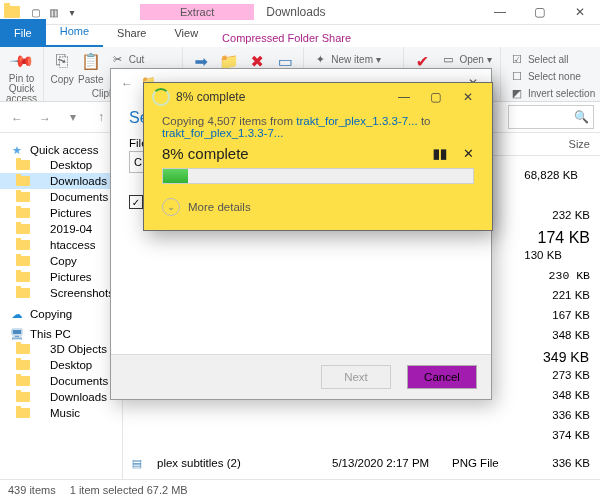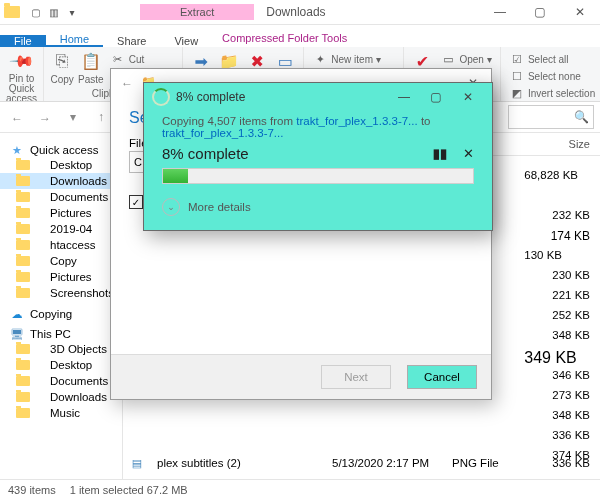--- a/index.html
+++ b/index.html
@@ -7,21 +7,21 @@
 .title-bar .icon-group{display:flex;align-items:center;gap:4px;padding-left:4px}
 .folder-ico{width:16px;height:12px;background:#ffd766;border-radius:1px;position:relative}
 .folder-ico::before{content:"";position:absolute;top:-3px;left:0;width:6px;height:3px;background:#ffd766;border-radius:1px 1px 0 0}
 .qat{display:flex;gap:2px;margin-left:4px}
 .qat span{width:16px;height:16px;display:flex;align-items:center;justify-content:center;font-size:10px;color:#555}
 .context-tab{margin-left:60px;background:#ffb6e0;color:#555;padding:2px 40px;font-size:11px}
 .title-text{margin-left:12px;color:#555;font-size:12px}
 .win-controls{margin-left:auto;display:flex}
 .win-controls div{width:40px;height:24px;display:flex;align-items:center;justify-content:center;color:#555}
 .tabs{height:22px;display:flex;align-items:end;background:#fff}
-.tabs .tab{padding:0 14px;font-size:11px;color:#444;cursor:pointer}
+.tabs .tab{padding:8px 14px;font-size:11px;color:#444;cursor:pointer}
 .tabs .tab.file{background:#1979ca;color:#fff}
 .tabs .tab.active{border-bottom:2px solid #1979ca;color:#1979ca}
 .tabs .ctx{color:#aa2288;padding:3px 10px;font-size:11px}
 .ribbon{height:54px;background:#f5f6f7;border-bottom:1px solid #dcdcdc;display:flex;overflow:hidden;position:relative}
 .rgroup{display:flex;flex-direction:column;align-items:center;padding:2px 6px;border-right:1px solid #e5e5e5;font-size:10px;color:#666}
 .rgroup .big{display:flex;flex-direction:column;align-items:center;gap:1px}
 .ribbon-icon{width:24px;height:24px;display:flex;align-items:center;justify-content:center;font-size:16px}
 .ribbon-icon.sm{width:16px;height:16px;font-size:11px}
 .smallstack{display:flex;flex-direction:column;gap:1px;font-size:10px;padding:2px}
 .smallrow{display:flex;align-items:center;gap:3px;white-space:nowrap}
@@ -46,24 +46,24 @@
 .col-size{width:68px;text-align:right;padding-right:10px}
 .row{display:flex;align-items:center;height:20px;font-size:11.5px;padding-left:6px}
 .row .ico{width:16px;text-align:center;margin-right:4px;font-size:11px;color:#4b8bbf}
 .overlay-dialog{position:absolute;left:110px;top:68px;width:380px;background:#fff;border:1px solid #9a9a9a;box-shadow:4px 6px 18px rgba(0,0,0,0.25);z-index:10;display:flex;flex-direction:column}
 .dlg-body{padding:14px 18px 8px 18px;flex:1;font-size:12px}
 .dlg-sel{color:#1979ca;font-size:16px;margin-bottom:10px}
 .dlg-label{font-size:11.5px;margin-bottom:2px}
 .dlg-input{width:100%;height:22px;border:1px solid #bdbdbd;margin-bottom:10px;box-sizing:border-box;padding:0 4px;font-size:11px}
 .dlg-check{display:flex;align-items:center;gap:6px;font-size:11.5px;margin-top:12px}
 .dlg-footer{background:#f0f0f0;border-top:1px solid #dcdcdc;display:flex;justify-content:flex-end;gap:16px;padding:10px 14px}
-.btn{min-width:68px;height:22px;border:1px solid #adadad;background:#5eead4;font-size:11.5px;display:flex;align-items:center;justify-content:center;cursor:pointer}
+.btn{min-width:68px;height:22px;border:1px solid #adadad;background:#a21caf;font-size:11.5px;display:flex;align-items:center;justify-content:center;cursor:pointer}
 .btn.disabled{color:#9b9b9b;border-color:#cfcfcf;background:#efefef}
 .dlg-close{position:absolute;top:4px;right:6px;width:24px;height:20px;display:flex;align-items:center;justify-content:center;color:#555;cursor:pointer}
-.progress-dialog{position:absolute;left:143px;top:82px;width:348px;background:#5eead4;border:1px solid #6a6a6a;box-shadow:4px 6px 20px rgba(0,0,0,0.35);z-index:20}
+.progress-dialog{position:absolute;left:143px;top:82px;width:348px;background:#fde047;border:1px solid #6a6a6a;box-shadow:4px 6px 20px rgba(0,0,0,0.35);z-index:20}
 .pd-title{height:28px;display:flex;align-items:center;padding:0 8px;font-size:12px;color:#333}
 .pd-title .spinner{width:14px;height:14px;border:2px solid #cfe6c4;border-top-color:#39a539;border-radius:50%;margin-right:6px}
 .pd-wcontrols{margin-left:auto;display:flex;gap:0}
 .pd-wcontrols div{width:32px;height:24px;display:flex;align-items:center;justify-content:center;color:#444;cursor:pointer}
 .pd-body{padding:4px 18px 14px 18px;font-size:11.5px}
 .pd-desc{color:#555;margin-bottom:6px}
 .pd-desc a{color:#0067c0;text-decoration:none}
 .pd-percent{font-size:15px;color:#222;margin-bottom:6px;display:flex;align-items:center}
 .pd-ctl{margin-left:auto;display:flex;gap:16px;font-size:13px;color:#222}
 .pbar{height:14px;border:1px solid #cfcfcf;background:#efefef;position:relative;margin-bottom:14px}
@@ -92,21 +92,21 @@
     <div>▢</div>
     <div>✕</div>
   </div>
 </div>
 
 <div class="tabs">
   <div class="tab file">File</div>
   <div class="tab active">Home</div>
   <div class="tab">Share</div>
   <div class="tab">View</div>
-  <div class="ctx">Compressed Folder Tools</div>
+  <div class="ctx">Compressed Folder Share</div>
 </div>
 
 <div class="ribbon">
   <div class="rgroup">
     <div class="big">
       <span class="ribbon-icon">
           <span class="pin">📌</span>
         </span>
       <span style="text-align:center;line-height:10px">Pin to Quick access</span>
     </div>
@@ -280,28 +280,27 @@
       <div class="list-header">
         <div class="col-name">Name</div>
         <div class="col-date">Date modified</div>
         <div class="col-type">Type</div>
         <div class="col-size">Size</div>
       </div>
       <div id="size-rows" style="position:absolute;right:0;top:36px">
           <div style="height: 20px; text-align: right; padding-right: 22px; font-size: 11.5px; white-space: nowrap;">68,828 KB</div>
           <div style="height: 20px; text-align: right; padding-right: 10px; font-size: 11.5px; white-space: nowrap;"></div>
           <div style="height: 20px; text-align: right; padding-right: 10px; font-size: 11.5px; white-space: nowrap;">232 KB</div>
-          <div style="height: 20px; text-align: right; padding-right: 10px; font-size: 12px; white-space: nowrap;">174 KB</div>
+          <div style="height: 20px; text-align: right; padding-right: 10px; font-size: 16px; white-space: nowrap;">174 KB</div>
           <div style="height: 20px; text-align: left; padding-right: 21px; font-size: 11.5px; white-space: nowrap;">130 KB</div>
-          <div style="height: 20px; text-align: right; padding-right: 10px; font-size: 11.5px; white-space: nowrap;">230 KB</div>
+          <div style="height: 20px; text-align: right; padding-right: 10px; font-size: 11.5px; white-space: nowrap; font-family: Liberation Mono, monospace;">230 KB</div>
           <div style="height: 20px; text-align: right; padding-right: 10px; font-size: 11.5px; white-space: nowrap;">221 KB</div>
-          <div style="height: 20px; text-align: right; padding-right: 10px; font-size: 11.5px; white-space: nowrap;">252 KB</div>
+          <div style="height: 20px; text-align: right; padding-right: 10px; font-size: 11.5px; white-space: nowrap;">167 KB</div>
           <div style="height: 20px; text-align: right; padding-right: 10px; font-size: 11.5px; white-space: nowrap;">348 KB</div>
-          <div style="height: 20px; padding-right: 11px; font-size: 16px; white-space: nowrap;">349 KB</div>
-          <div style="height: 20px; text-align: right; padding-right: 10px; font-size: 11.5px; white-space: nowrap;">346 KB</div>
+          <div style="height: 20px; text-align: right; padding-right: 11px; font-size: 14px; white-space: nowrap;">349 KB</div>
           <div style="height: 20px; text-align: right; padding-right: 10px; font-size: 11.5px; white-space: nowrap;">273 KB</div>
           <div style="height: 20px; text-align: right; padding-right: 10px; font-size: 11.5px; white-space: nowrap;">348 KB</div>
           <div style="height: 20px; text-align: right; padding-right: 10px; font-size: 11.5px; white-space: nowrap;">336 KB</div>
           <div style="height: 20px; text-align: right; padding-right: 10px; font-size: 11.5px; white-space: nowrap;">374 KB</div>
         </div>
       <div id="file-rows" style="position:absolute;left:0;right:0;top:320px">
           <div class="row">
             <span class="ico">▤</span>
             <span class="col-name" style="padding-left:8px">plex subtitles (2)</span>
             <span class="col-date">5/13/2020 2:17 PM</span>

